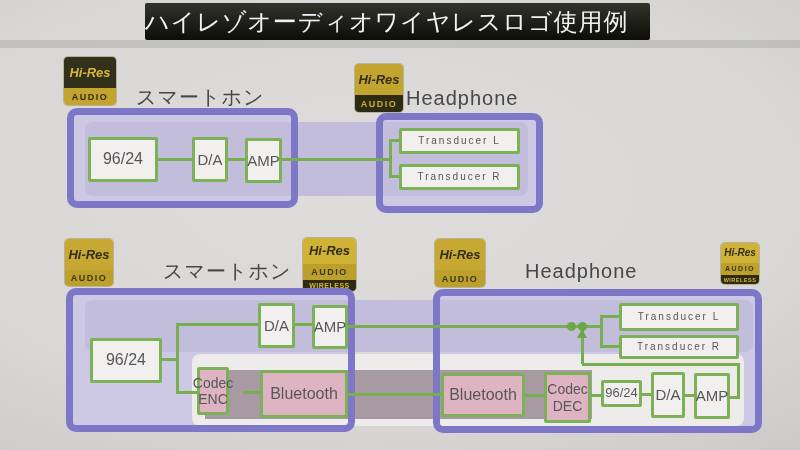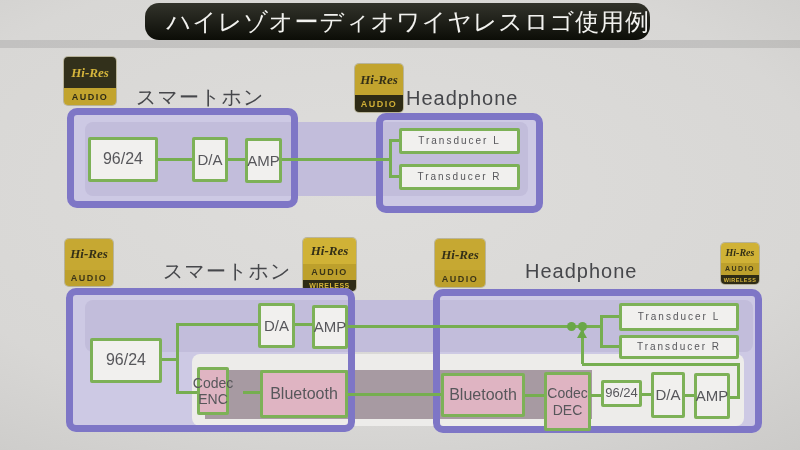--- a/index.html
+++ b/index.html
@@ -3,22 +3,22 @@
 <meta charset="utf-8">
 <style>
   html,body{margin:0;padding:0;background:#888;}
   #slide{
     position:relative;width:800px;height:450px;overflow:hidden;
     background:radial-gradient(ellipse 120% 105% at 45% 42%, #dedddb 0%, #d8d7d5 48%, #c6c5c3 82%, #b1b0ae 100%);
     font-family:"Liberation Sans","DejaVu Sans",sans-serif;
   }
   .abs{position:absolute;}
   
-  .titlebar{left:145px;top:3px;width:505px;height:37px;border-radius:14px;
-    background:linear-gradient(#32332b,#0c0d07);display:flex;align-items:center;justify-content:flex-end;}
+  .titlebar{left:145px;top:3px;width:505px;height:37px;border-radius:2px;
+    background:linear-gradient(#32332b,#0c0d07);display:flex;align-items:center;justify-content:flex-start;}
   .titlebar span{color:#f2f2ef;font-size:24px;letter-spacing:1px;}
   .screen-shadow{left:0;top:40px;width:800px;height:8px;background:rgba(40,40,40,0.12);}
   
   .devfill{background:#cdc9e4;border-radius:10px;}
   .devborder{border:7px solid #7e76c6;border-radius:10px;background:transparent;box-sizing:border-box;}
   .band{background:#c2bddb;border-radius:8px;}
   .tray{background:#edecea;border-radius:8px;}
   .greyband{background:#a79aa2;}
   
   .gbox{box-sizing:border-box;border:3px solid #7db157;background:#f1f0ee;border-radius:2px;
@@ -29,21 +29,21 @@
   
   .hline{height:3px;background:#76ae50;}
   .vline{width:3px;background:#76ae50;}
   .dot{width:9px;height:9px;border-radius:50%;background:#6aa748;}
   .arrow-up{width:0;height:0;border-left:5px solid transparent;border-right:5px solid transparent;border-bottom:9px solid #6aa748;}
   
   .devlabel{color:#46474b;font-size:20px;letter-spacing:1px;white-space:nowrap;text-align:right;}
   
   .logo{border-radius:4px;overflow:hidden;display:flex;flex-direction:column;box-shadow:0 0 0 1px rgba(120,110,40,.35);}
   .logo .row{flex:1;display:flex;align-items:center;justify-content:center;}
-  .logo .hr{font-size:13px;font-weight:bold;font-style:italic;font-family:Liberation Serif, serif;}
+  .logo .hr{font-size:13px;font-weight:bold;font-style:italic;}
   .logo .au{font-size:9px;font-weight:bold;letter-spacing:1.5px;}
   .logo .wl{font-size:7px;font-weight:bold;letter-spacing:0.5px;flex:0 0 11px;}
   
   .logoA .top{background:#32301b;color:#d6b63c;flex:1.9;}
   .logoA .bot{background:#c2a42e;color:#2f2c16;flex:1;}
   
   .logoB .top{background:#c2a42e;color:#332f17;flex:1.9;}
   .logoB .bot{background:#2e2b15;color:#cfae36;flex:1;}
   
   .logoC .top{background:#c6a832;color:#332f17;flex:1.9;}
@@ -148,20 +148,20 @@
   <div class="abs hline" style="left:600px;top:315px;width:19px;"></div>
   <div class="abs hline" style="left:600px;top:345px;width:19px;"></div>
 
   <div class="abs gbox" style="left:90px;top:338px;width:72px;height:45px;font-size:16px;">96/24</div>
   <div class="abs gbox" style="left:258px;top:303px;width:37px;height:45px;">D/A</div>
   <div class="abs gbox" style="left:312px;top:305px;width:36px;height:44px;">AMP</div>
   <div class="abs gbox pink" style="left:197px;top:367px;width:32px;height:48px;font-size:14px;">Codec ENC</div>
   <div class="abs gbox pink" style="left:260px;top:370px;width:88px;height:48px;font-size:16px;">Bluetooth</div>
 
   <div class="abs gbox pink" style="left:441px;top:373px;width:84px;height:44px;font-size:16px;">Bluetooth</div>
-  <div class="abs gbox pink" style="left:544px;top:372px;width:47px;height:59px;font-size:14px;">Codec DEC</div>
+  <div class="abs gbox pink" style="left:544px;top:372px;width:47px;height:51px;font-size:14px;">Codec DEC</div>
   <div class="abs gbox" style="left:601px;top:380px;width:41px;height:27px;font-size:13px;">96/24</div>
   <div class="abs gbox" style="left:651px;top:372px;width:34px;height:46px;">D/A</div>
   <div class="abs gbox" style="left:694px;top:373px;width:36px;height:46px;">AMP</div>
   <div class="abs gbox trans" style="left:619px;top:303px;width:120px;height:28px;">Transducer L</div>
   <div class="abs gbox trans" style="left:619px;top:335px;width:120px;height:24px;">Transducer R</div>
 
 </div>
 
 </body></html>

